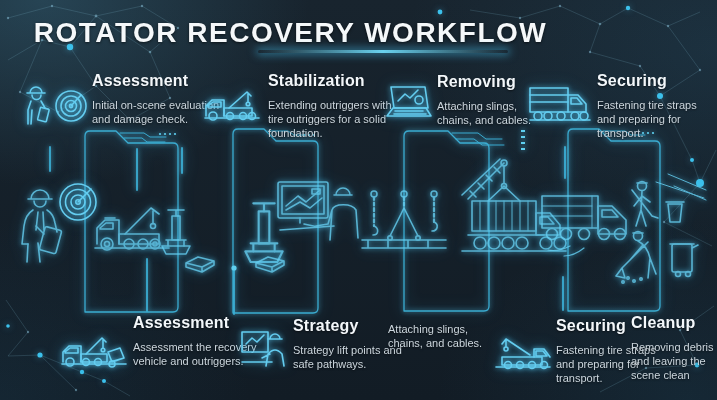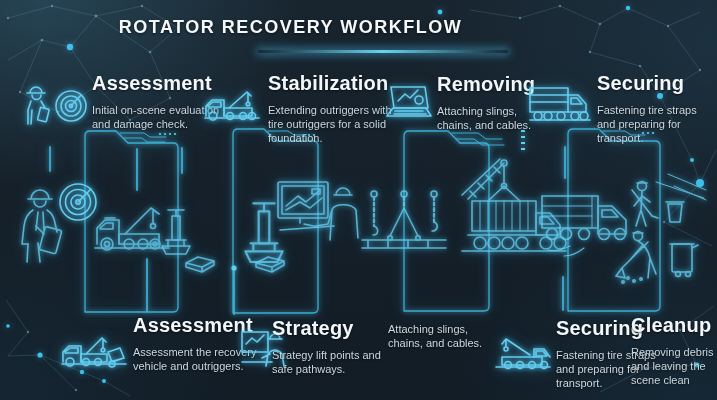--- a/index.html
+++ b/index.html
@@ -9,30 +9,30 @@
     background:
       radial-gradient(430px 300px at 6% 0%, rgba(72,142,172,.30), transparent 62%),
       radial-gradient(520px 340px at 100% 12%, rgba(52,122,160,.16), transparent 60%),
       radial-gradient(420px 300px at 96% 100%, rgba(42,112,150,.14), transparent 60%),
       radial-gradient(420px 300px at 0% 100%, rgba(42,112,150,.12), transparent 60%),
       linear-gradient(#18242e,#121c25);
   }
   .abs{position:absolute;}
   .main-title{
     position:absolute;top:17px;left:0;width:581px;text-align:center;
-    font-size:18px;font-weight:800;letter-spacing:1.5px;color:#f5f8fa;
+    font-size:28px;font-weight:800;letter-spacing:1.5px;color:#f5f8fa;
     text-shadow:0 1px 3px rgba(0,0,0,.6);
   }
   .title-underline{
     position:absolute;top:50px;left:258px;width:250px;height:3px;border-radius:2px;
     background:linear-gradient(90deg, rgba(80,200,240,0), rgba(110,220,250,.95), rgba(80,200,240,0));
     box-shadow:0 0 8px 2px rgba(70,190,235,.55);
   }
   .step{position:absolute;}
-  .step-title{font-size:20px;font-weight:700;color:#f3f7fa;letter-spacing:.2px;
+  .step-title{font-size:16px;font-weight:700;color:#f3f7fa;letter-spacing:.2px;
     text-shadow:0 1px 2px rgba(0,0,0,.55);}
   .step-desc{font-size:11px;line-height:1.27;color:#ccd6dd;margin-top:9px;
     text-shadow:0 1px 2px rgba(0,0,0,.5);}
   svg.line{fill:none;stroke:#64cdf0;stroke-width:1.6;stroke-linecap:round;stroke-linejoin:round;}
   .glow{filter:drop-shadow(0 0 2.5px rgba(90,205,245,.85)) drop-shadow(0 0 7px rgba(40,150,200,.4));}
   .softglow{filter:drop-shadow(0 0 3px rgba(70,190,235,.55));}
   .faint{opacity:.85;}
 </style>
 </head>
 <body>
@@ -352,21 +352,21 @@
   </div>
 
   <div class="step" style="left:240px;top:328px">
     <svg class="line glow" width="46" height="40" viewBox="0 0 46 40">
       <rect x="2" y="4" width="26" height="20"></rect>
       <path d="M6 16 l6 -6 l5 4 l7 -7"></path>
       <path d="M30 11 a5 5 0 0 1 10 0 M28 11 h14"></path>
       <path d="M28 26 q7 -8 14 0 l2 12 M28 26 l-2 12 M30 26 L22 30 M2 34 h30"></path>
     </svg>
   </div>
-  <div class="step" style="left:272px;top:317px;width:130px">
+  <div class="step" style="left:293px;top:317px;width:130px">
     <div class="step-title">Strategy</div>
     <div class="step-desc" style="width:118px">Strategy lift points and safe pathways.</div>
   </div>
 
   <div class="step" style="left:388px;top:314px;width:140px">
     <div class="step-desc" style="width:104px">Attaching slings, chains, and cables.</div>
   </div>
 
   <div class="step" style="left:494px;top:333px">
     <svg class="line glow" width="58" height="40" viewBox="0 0 58 40">

